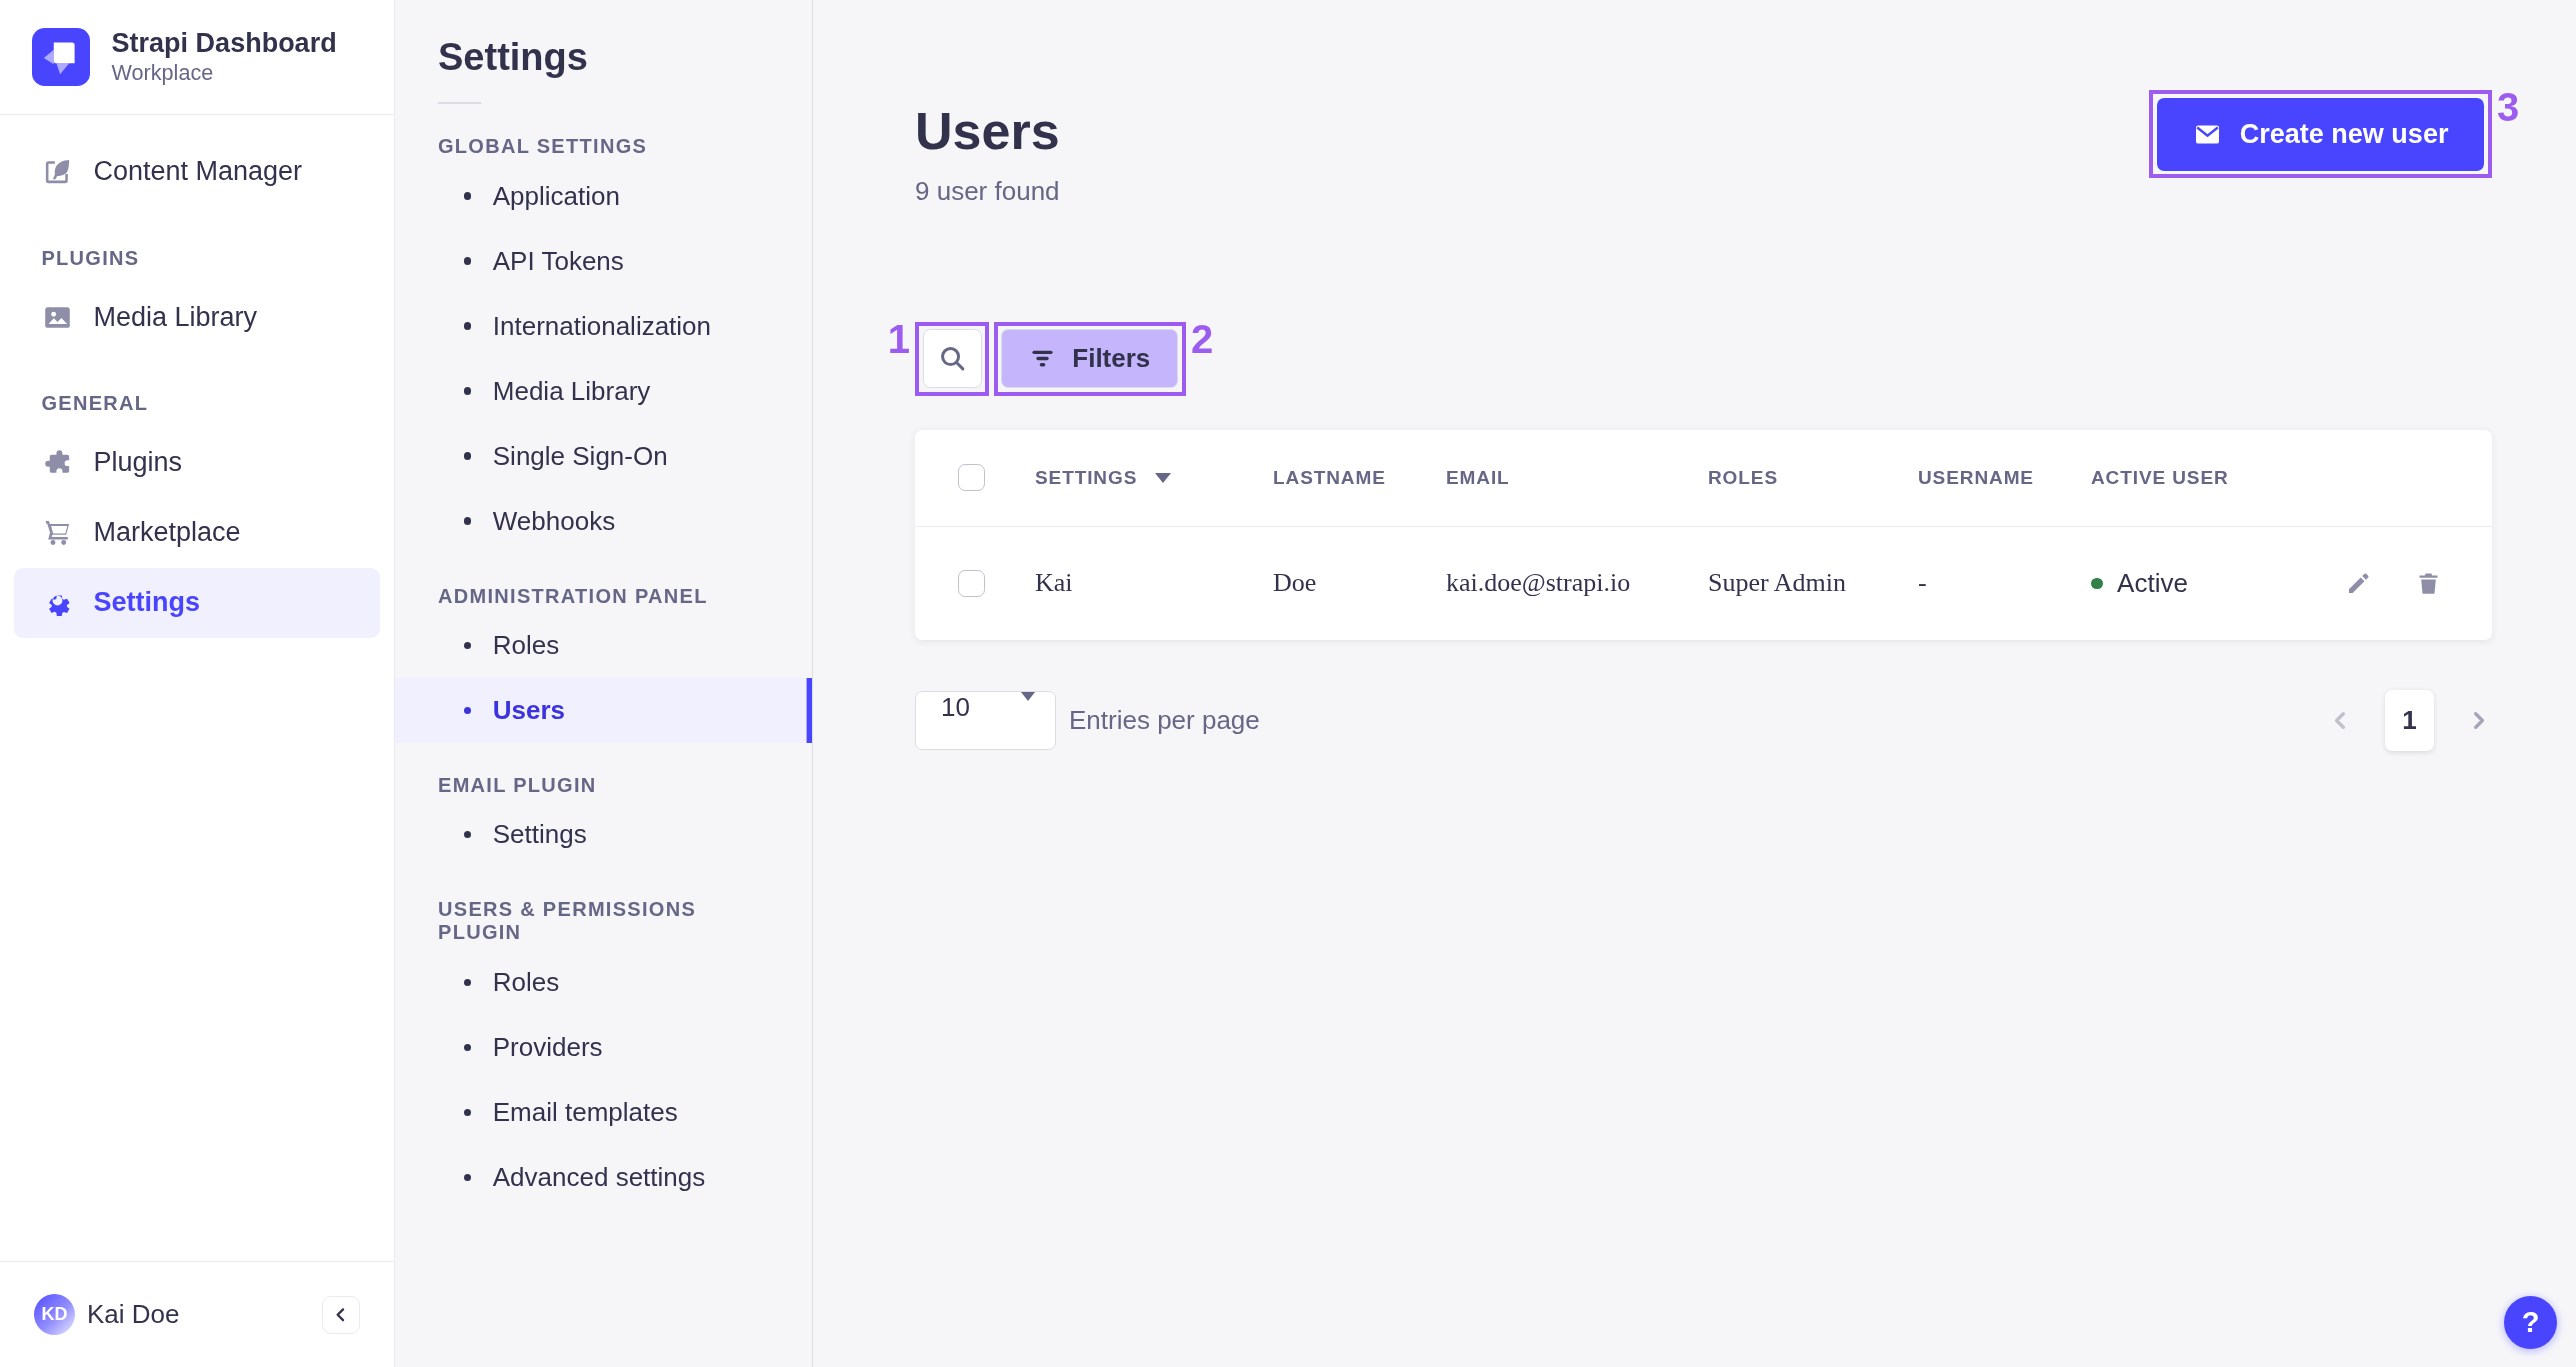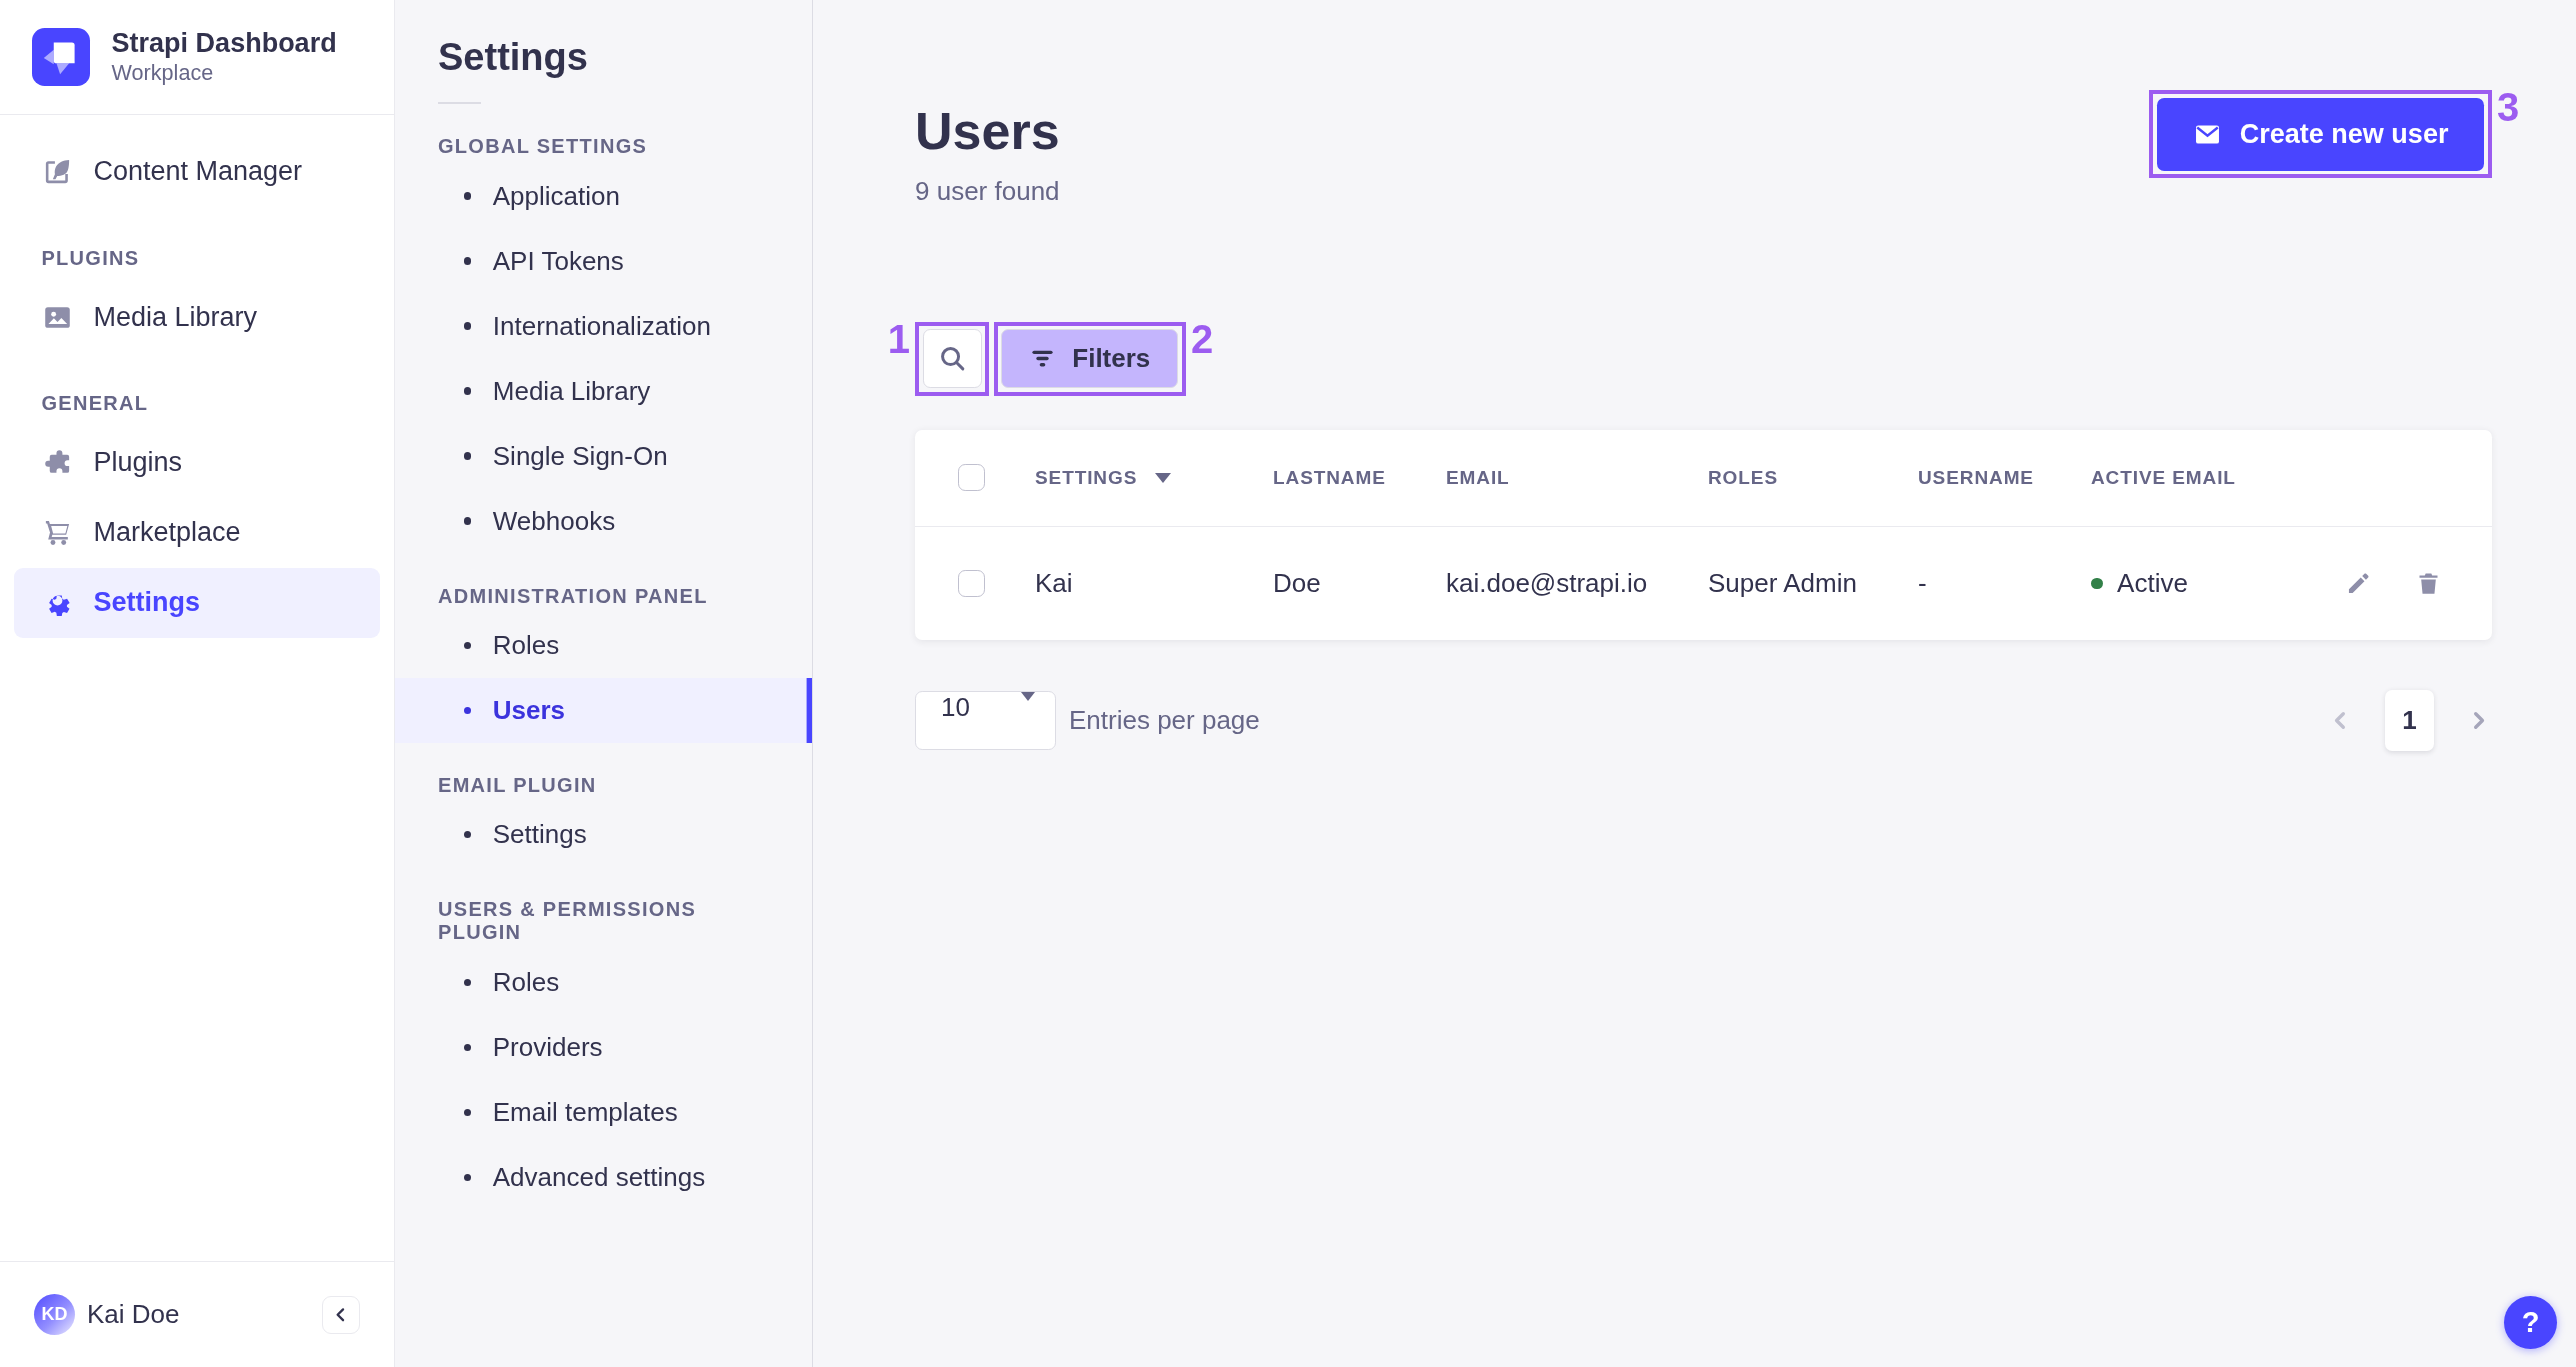--- a/index.html
+++ b/index.html
@@ -73,21 +73,21 @@
   .t-body{height:113px;}
   .col-check{width:77px;}
   .col-firstname{width:238px;}
   .col-lastname{width:173px;}
   .col-email{width:262px;}
   .col-roles{width:210px;}
   .col-username{width:173px;}
   .col-active{flex:1;}
   .col-actions{width:162px;display:flex;justify-content:flex-end;align-items:center;gap:43px;}
   .th{font-size:19px;font-weight:bold;letter-spacing:0.9px;color:var(--txt-muted);display:flex;align-items:center;gap:18px;}
-  .td{font-size:26px;color:var(--txt-dark);}
+  .td{font-size:26px;color:var(--txt-dark);font-family:Liberation Serif, serif;}
   .checkbox{width:27px;height:27px;border:1.8px solid #c0c0cf;border-radius:7.2px;background:#fff;cursor:pointer;}
   .caret-down{width:0;height:0;border-left:8px solid transparent;border-right:8px solid transparent;border-top:10px solid var(--txt-muted);}
   .status{display:flex;align-items:center;gap:14.4px;font-size:26px;color:var(--txt-dark);}
   .dot{width:11.7px;height:11.7px;border-radius:50%;background:var(--success);}
   .row-action{background:none;border:none;cursor:pointer;color:var(--icon-gray);display:flex;align-items:center;justify-content:center;padding:0;}
 
   
   .pagination{margin-top:50px;display:flex;align-items:center;}
   .pagesize-select{width:141px;height:59px;background:#fff;border:1.8px solid var(--border-input);border-radius:7.2px;display:flex;justify-content:space-between;padding:0 20px 0 25px;font-size:26px;color:var(--txt-dark);cursor:pointer;}
   .select-caret{width:0;height:0;border-left:7.2px solid transparent;border-right:7.2px solid transparent;border-top:9px solid var(--txt-muted);}
@@ -267,21 +267,21 @@
             <div class="checkbox"></div>
           </div>
         <div class="col-firstname th">
           <span>SETTINGS</span>
           <span class="caret-down"></span>
         </div>
         <div class="col-lastname th">LASTNAME</div>
         <div class="col-email th">EMAIL</div>
         <div class="col-roles th">ROLES</div>
         <div class="col-username th">USERNAME</div>
-        <div class="col-active th">ACTIVE EMAIL</div>
+        <div class="col-active th">ACTIVE USER</div>
         <div class="col-actions"></div>
       </div>
 
       <div class="t-row t-body">
         <div class="col-check">
             <div class="checkbox"></div>
           </div>
         <div class="col-firstname td">Kai</div>
         <div class="col-lastname td">Doe</div>
         <div class="col-email td">kai.doe@strapi.io</div>

